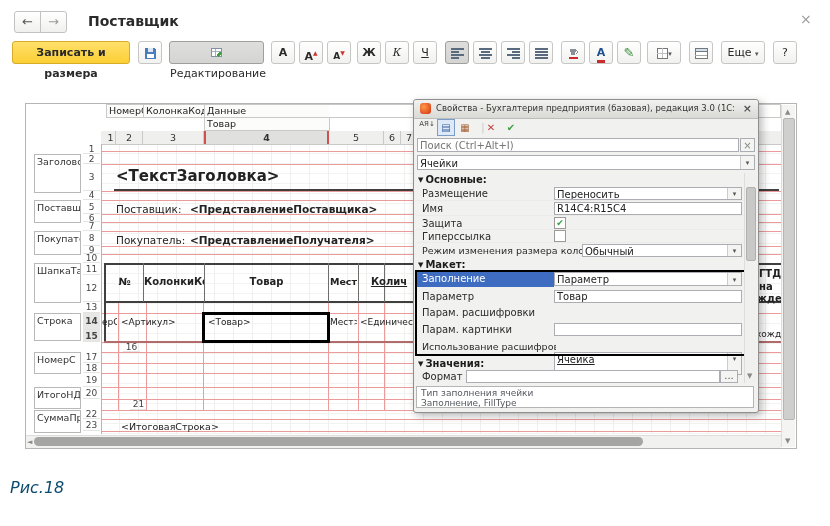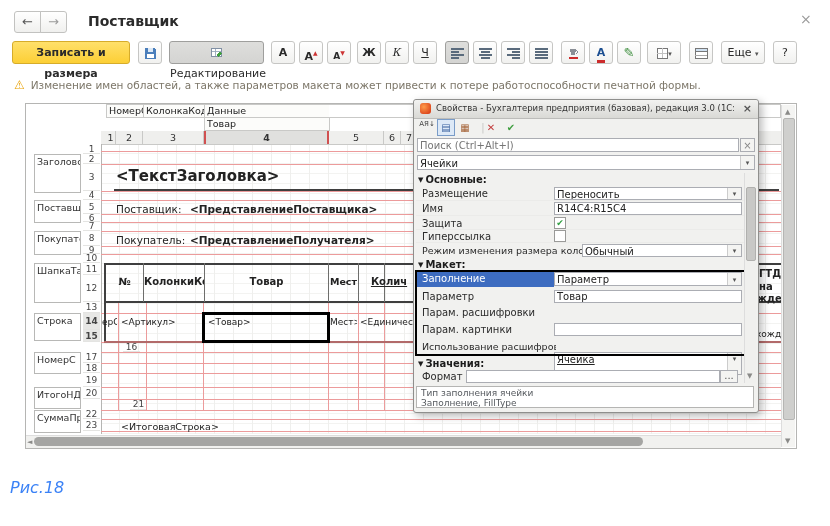--- a/index.html
+++ b/index.html
@@ -70,21 +70,21 @@
   .prow-sep{position:absolute;left:2px;width:328px;height:1px;background:#ebebe9;}
   .chk{position:absolute;width:12px;height:12px;border:1px solid #9a9a98;background:#fff;box-sizing:border-box;
        text-align:center;line-height:10px;font-size:9px;color:#2f9e3f;font-weight:bold;}
   .blue-row{position:absolute;left:2px;width:138px;height:16px;background:#3d6cc0;color:#fff;
             font-size:10px;line-height:16px;padding-left:6px;box-sizing:border-box;}
   .black-frame{position:absolute;left:1px;top:170px;width:340px;height:86px;border:2px solid #000;box-sizing:border-box;pointer-events:none;}
   .hintbox{position:absolute;left:2px;top:286px;width:338px;height:22px;border:1px solid #b5b5b3;background:#fff;box-sizing:border-box;}
   .hintbox div{position:absolute;left:4px;font-size:9px;color:#55595e;white-space:nowrap;}
   .dvsb{position:absolute;left:330px;top:73px;width:11px;height:210px;background:#f0f0ee;border-left:1px solid #ddd;}
   .dvsb .thumb{position:absolute;left:1px;top:14px;width:8px;height:72px;background:#c8c8c6;border:1px solid #b0b0ae;border-radius:2px;}
-  .caption{position:absolute;left:10px;top:478px;font-size:16px;font-style:italic;color:#3b82f6;}
+  .caption{position:absolute;left:10px;top:478px;font-size:16px;font-style:italic;color:#0c4a6e;}
   svg{shape-rendering:crispEdges;}
 </style>
 </head>
 <body>
 
 <div class="stage">
 
   <div class="navbtn" style="left:14px;border-radius:3px 0 0 3px;color:#555;"><span>←</span></div>
   <div class="navbtn" style="left:40px;border-radius:0 3px 3px 0;color:#9a9a9a;"><span>→</span></div>
   <div class="wtitle">Поставщик</div>
@@ -155,23 +155,20 @@
           </svg></span><span style="font-size:7px;color:#555;">▾</span></div>
     <div class="btn" style="left:689px;width:24px;"><span><svg width="14" height="12" viewBox="0 0 14 12">
             <rect x="1" y="1" width="12" height="10" fill="#fff" stroke="#777"></rect>
             <rect x="1" y="1" width="12" height="3" fill="#cfe0f0" stroke="#777"></rect>
             <line x1="1" y1="8" x2="13" y2="8" stroke="#aaa"></line>
           </svg></span></div>
     <div class="btn" style="left:721px;width:44px;"><span>Еще</span> <span style="font-size:7px;color:#555;">▾</span></div>
     <div class="btn" style="left:773px;width:24px;">?</div>
   </div>
 
-  <div class="warnrow">
-    <span class="wi">⚠</span><span>Изменение имен областей, а также параметров макета может привести к потере работоспособности печатной формы.</span>
-  </div>
 
   <div class="sheet">
     <div class="gridbg"></div>
 
     <div class="hcell" style="left:80px;top:0;width:38px;height:14px;">НомерС</div>
     <div class="hcell" style="left:117px;top:0;width:62px;height:14px;">КолонкаКодов</div>
     <div class="hcell" style="left:178px;top:0;width:126px;height:14px;">Данные</div>
     <div class="hcell" style="left:303px;top:0;width:452px;height:14px;border-left:none;background:#fff;"></div>
     <div class="hcell" style="left:178px;top:13px;width:126px;height:14px;">Товар</div>
 

